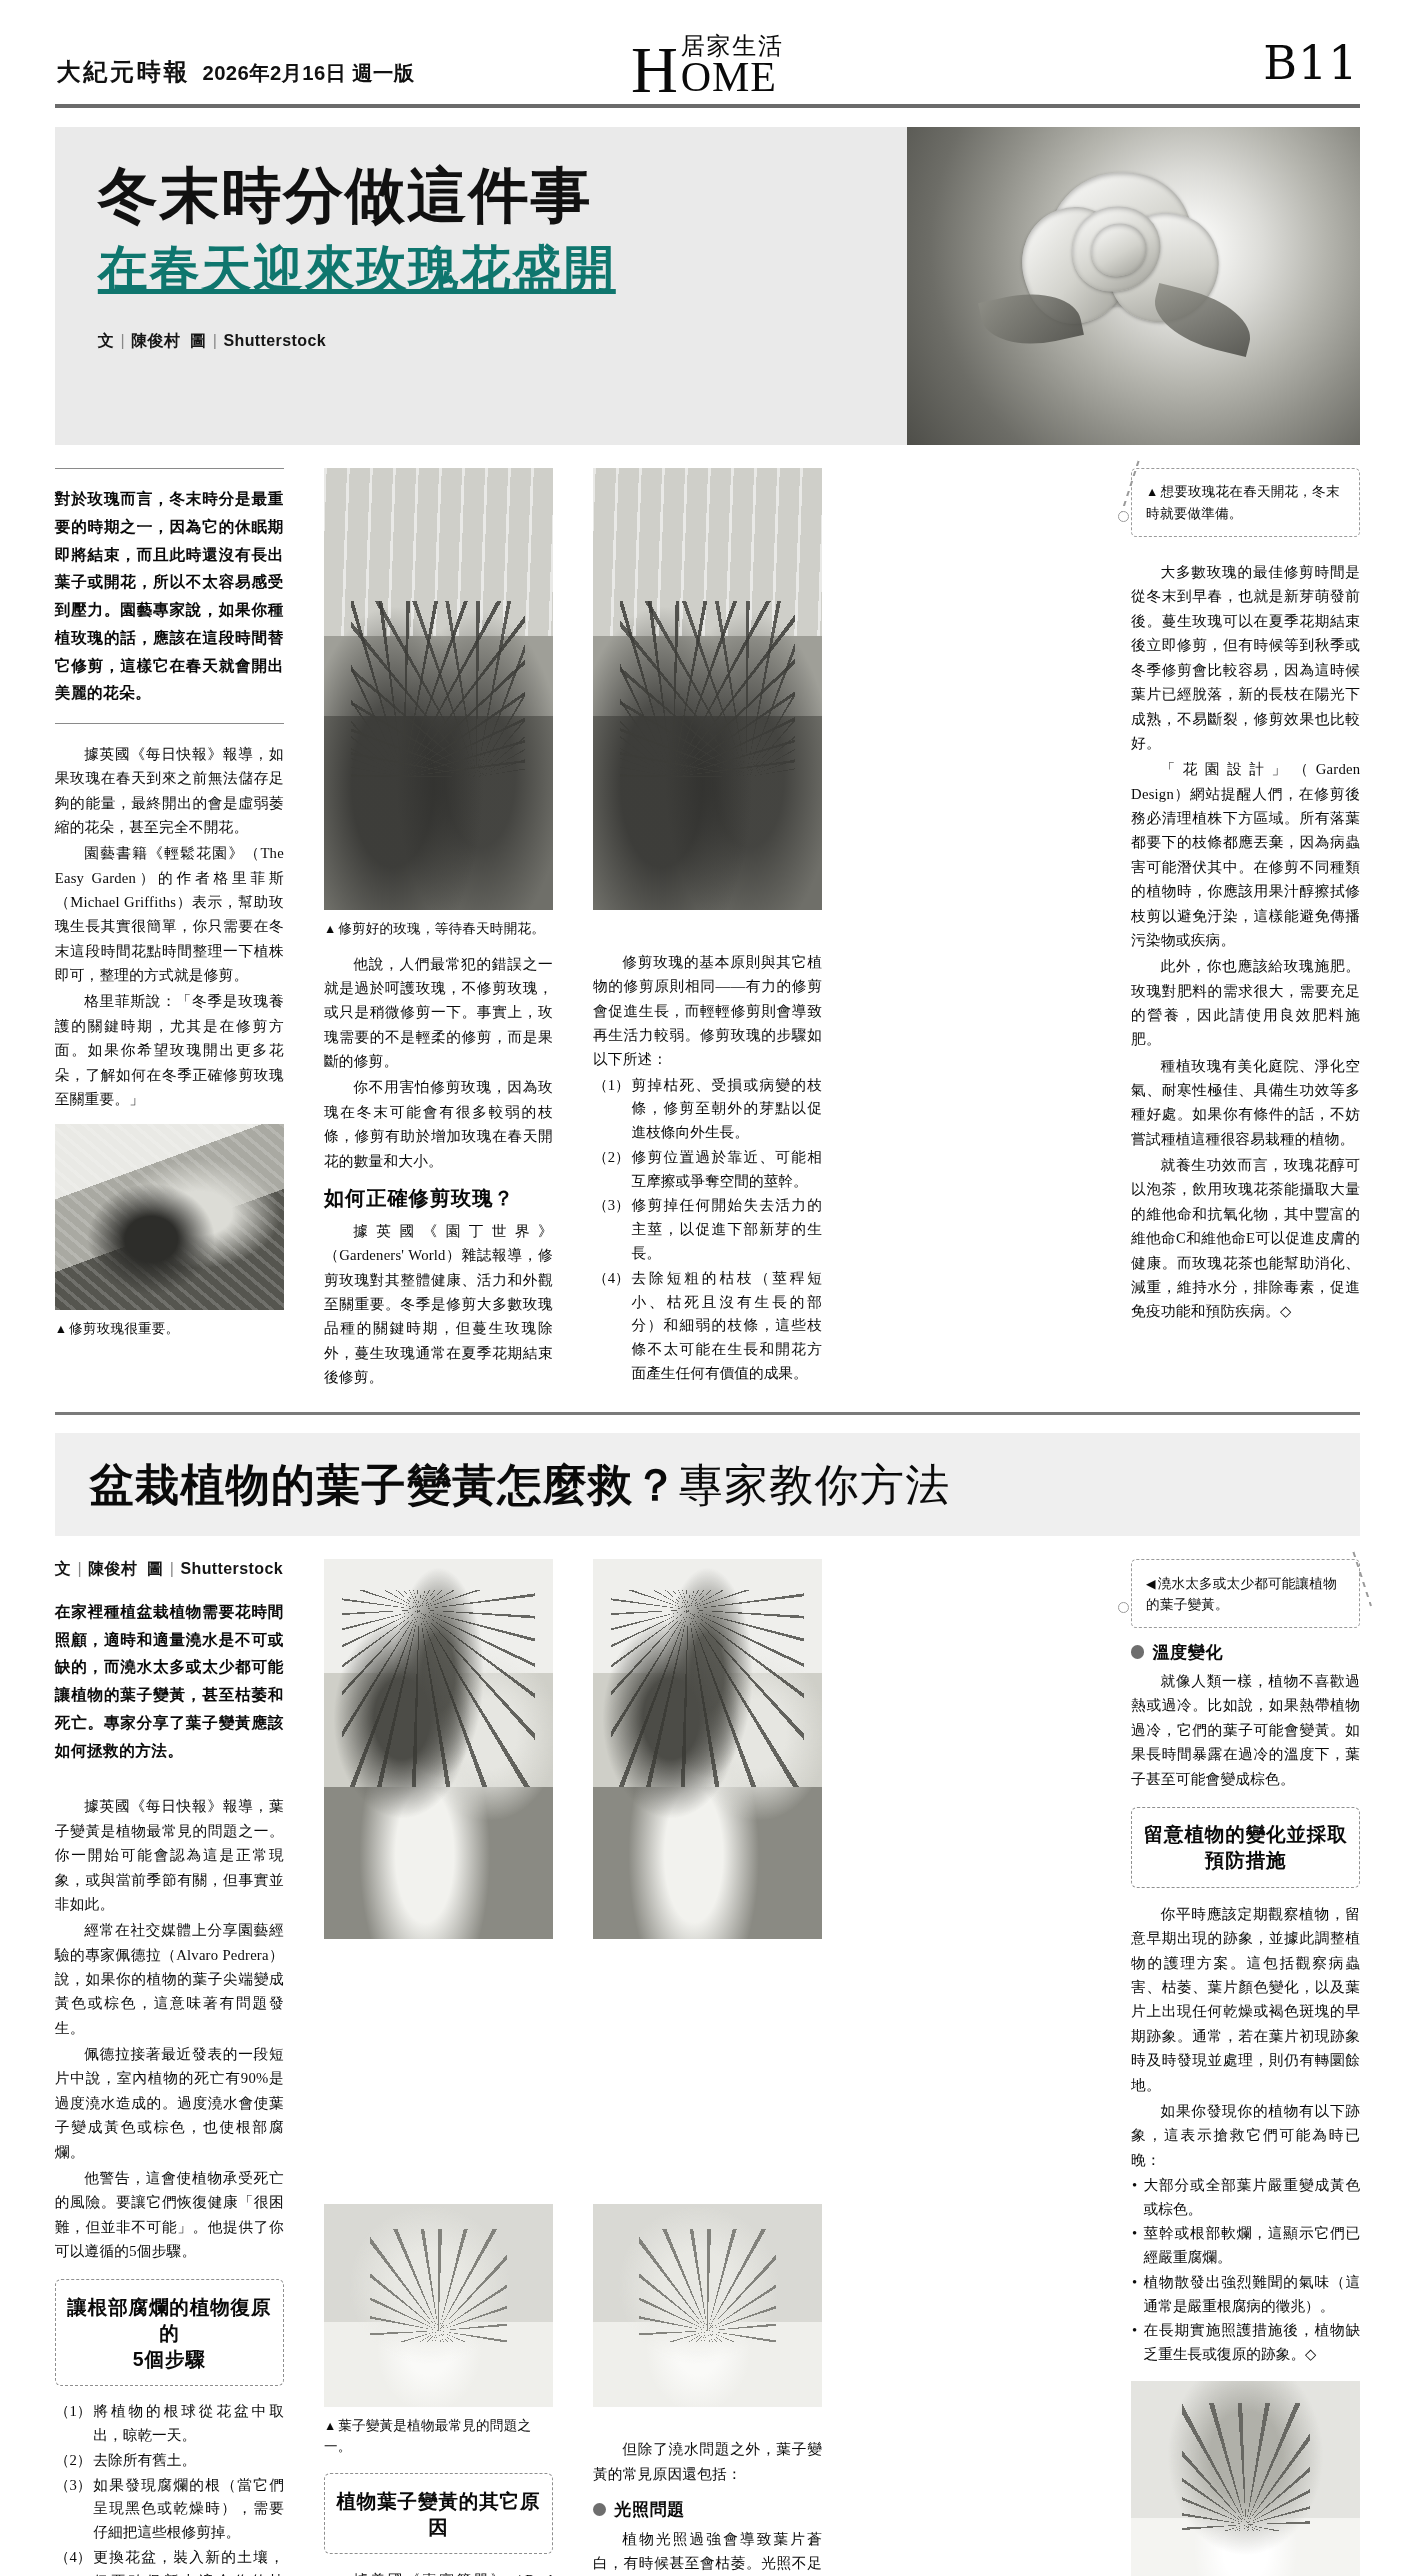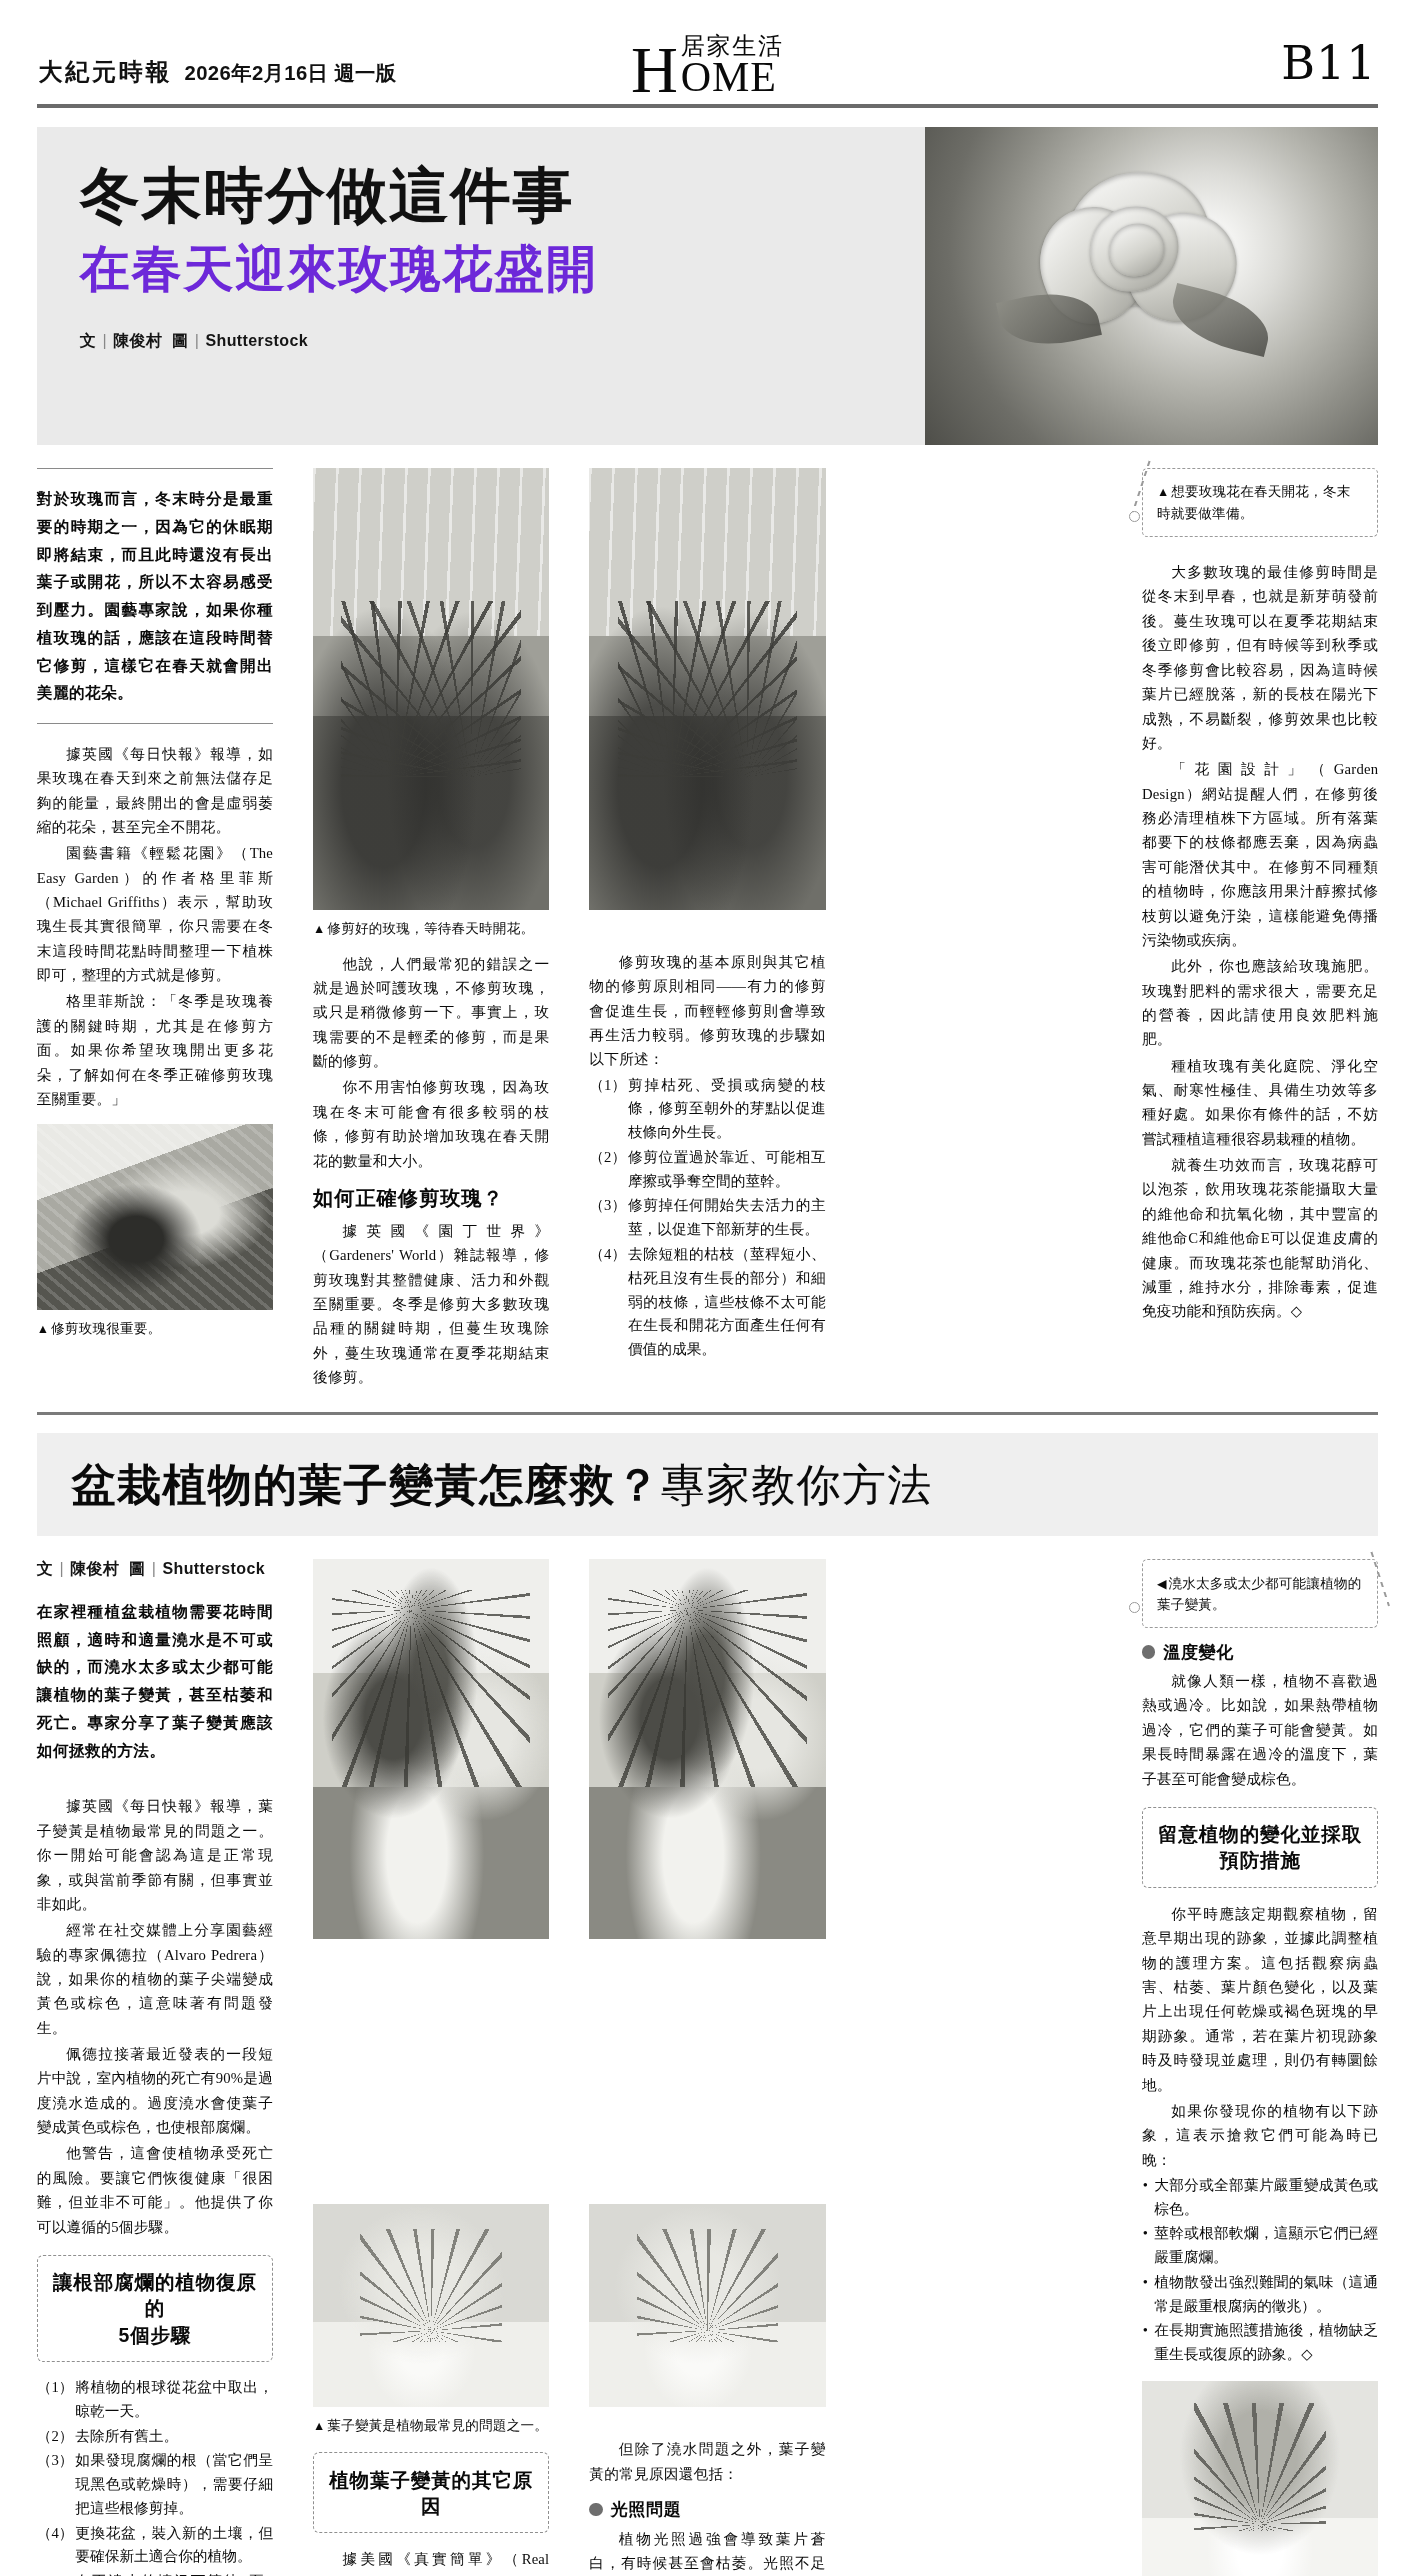--- a/index.html
+++ b/index.html
@@ -5,40 +5,40 @@
 <style>
   * { box-sizing: border-box; }
   html, body { margin:0; padding:0; }
   body {
     width:1415px; height:2576px;
     background:#ffffff;
     font-family:"Liberation Sans", "DejaVu Sans", sans-serif;
     color:#0a0a0a;
     -webkit-font-smoothing:antialiased;
   }
-  .page { position:relative; width:1415px; height:2576px; padding:0 28px; }
+  .page { position:relative; width:1415px; height:2576px; padding:0 46px; }
 
   
   .masthead { position:relative; height:104px; }
   .mast-left { position:absolute; left:10.6px; bottom:16px; display:flex; align-items:baseline; gap:12.4px; }
   .mast-brand { font-family:"DejaVu Serif", serif; font-weight:700; font-size:24px; letter-spacing:2.7px; color:#111; }
   .mast-date { font-size:20.3px; font-weight:700; color:#111; letter-spacing:0.4px; }
   .mast-center { position:absolute; left:50%; transform:translateX(-50%); bottom:7px; text-align:center; }
   .mast-h { font-family:"Liberation Serif", "DejaVu Serif", serif; font-size:65px; line-height:.82; letter-spacing:0.9px; display:inline-block; vertical-align:bottom;}
   .mast-stack { display:inline-block; vertical-align:bottom; text-align:left; margin-left:1.8px; }
   .mast-cn { font-size:24px; letter-spacing:1.8px; line-height:1.05; font-weight:400; }
   .mast-ome { font-family:"Liberation Serif","DejaVu Serif", serif; font-size:42px; line-height:.92; letter-spacing:0.9px; }
   .mast-page { position:absolute; right:10.6px; bottom:14px; font-family:"DejaVu Serif", serif; font-size:46px; font-weight:400; letter-spacing:0.9px; }
   .rule-thick { height:3.5px; background:#6b6b6b; margin:0 8.8px 0 8.8px; }
 
   
   .hero { position:relative; margin:19.5px 8.8px 0 8.8px; height:318px; background:#eaeaea; overflow:hidden; }
   .hero-text { position:absolute; left:43px; top:35px; width:619px; }
   .hl1 { font-size:60px; font-weight:700; letter-spacing:1.8px; line-height:1.12; color:#111; }
-  .hl2 { font-size:50px; font-weight:700; letter-spacing:1.8px; line-height:1.18; margin-top:10.6px; color:#6d28d9; }
+  .hl2 { font-size:50px; font-weight:700; letter-spacing:1.8px; line-height:1.18; margin-top:10.6px; color:#0f766e;text-decoration:underline; }
   .byline { margin-top:32px; font-size:16px; font-weight:700; letter-spacing:0.4px; color:#151515; }
   .byline .sep { color:#888; margin:0 6.2px; font-weight:400; }
   .hero-photo { position:absolute; right:0; top:0; width:453px; height:318px; }
 
   
   .rose-bg { position:absolute; inset:0; background:
       radial-gradient(circle at 62% 38%, #f4f4f2 0 8%, #dcdcd8 22%, #b5b5ae 40%, #8f8f88 58%, #6d6d67 75%, #4e4e49 100%); }
   .rose { position:absolute; left:46%; top:38%; transform:translate(-50%,-50%); width:257px; height:257px; }
   .petal { position:absolute; border-radius:52% 48% 55% 45%; background:linear-gradient(150deg,#fdfdfc,#d3d3cd 55%,#9e9e97); box-shadow:0 1.8px 5.3px rgba(0,0,0,.28) inset, 0 0.9px 3.5px rgba(0,0,0,.3); }
   .leafy { position:absolute; border-radius:0 70% 0 70%; background:linear-gradient(140deg,#8e8e86,#4a4a45); opacity:.85; }

